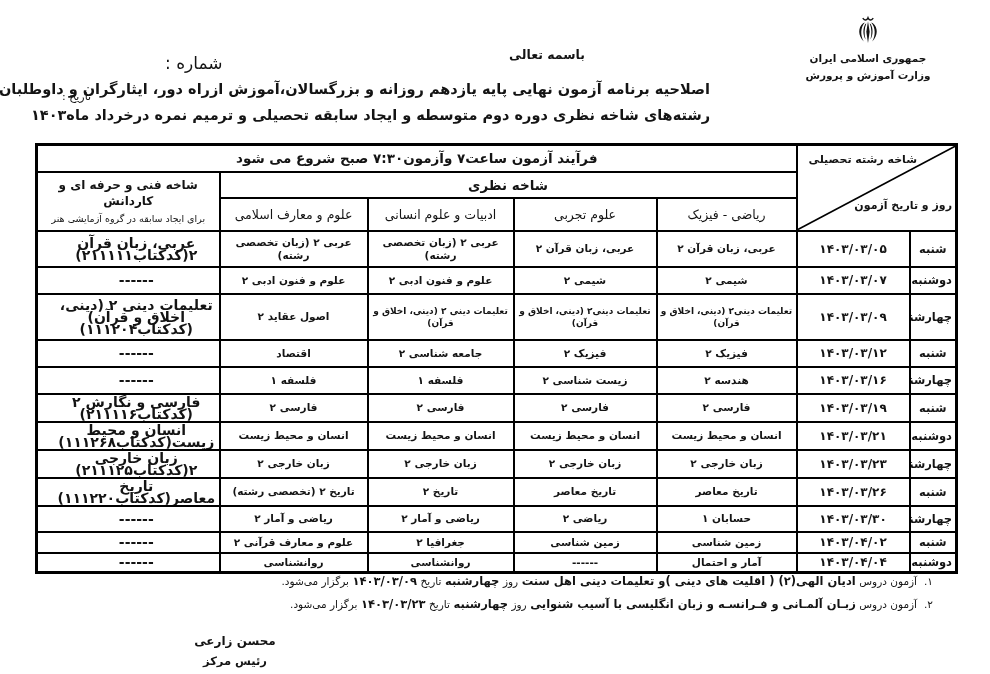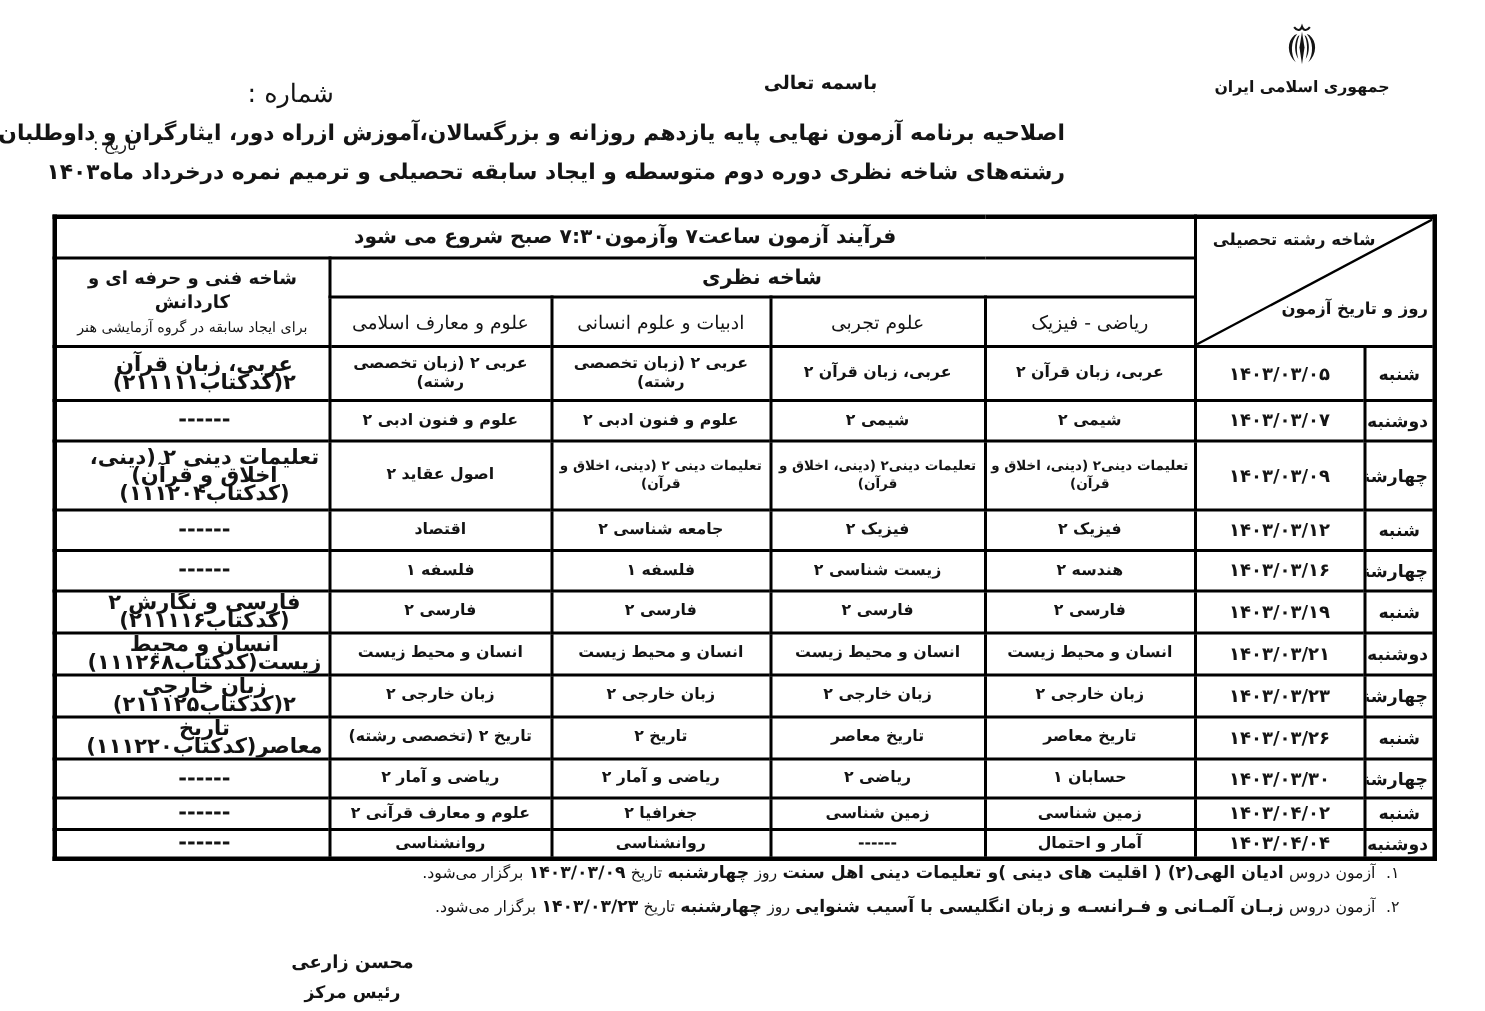--- a/index.html
+++ b/index.html
@@ -67,20 +67,21 @@
       <g fill="#141414" stroke="none">
         <path d="M20 9 L22.4 24 L20 40 L17.6 24 Z"></path>
         <path d="M13 12 C5.5 18 5.5 30 14 38 C9 30 9 18 15.5 11 Z"></path>
         <path d="M27 12 C34.5 18 34.5 30 26 38 C31 30 31 18 24.5 11 Z"></path>
         <path d="M16.2 13 C12.5 19 12.5 29 16.5 35 C14.5 28 14.6 19 17.6 12.4 Z"></path>
         <path d="M23.8 13 C27.5 19 27.5 29 23.5 35 C25.5 28 25.4 19 22.4 12.4 Z"></path>
       </g>
       <path d="M12.5 4.5 C15.5 8.5 18.5 8 20 4 C21.5 8 24.5 8.5 27.5 4.5" fill="none" stroke="#141414" stroke-width="2"></path>
     </svg>
     <div class="org-line">جمهوری اسلامی ایران</div>
+    <div class="org-line">وزارت آموزش و پرورش</div>
   </div>
 
   <div class="besmellah">باسمه تعالی</div>
 
   <div class="number-label">شماره :</div>
   <div class="date-label">تاریخ :</div>
 
   <div class="titles">
     <div class="title-line1">اصلاحیه برنامه آزمون نهایی پایه یازدهم روزانه و بزرگسالان،آموزش ازراه دور، ایثارگران و داوطلبان آزاد</div>
     <div class="title-line2">رشته‌های شاخه نظری دوره دوم متوسطه و ایجاد سابقه تحصیلی و ترمیم نمره درخرداد ماه۱۴۰۳</div>

